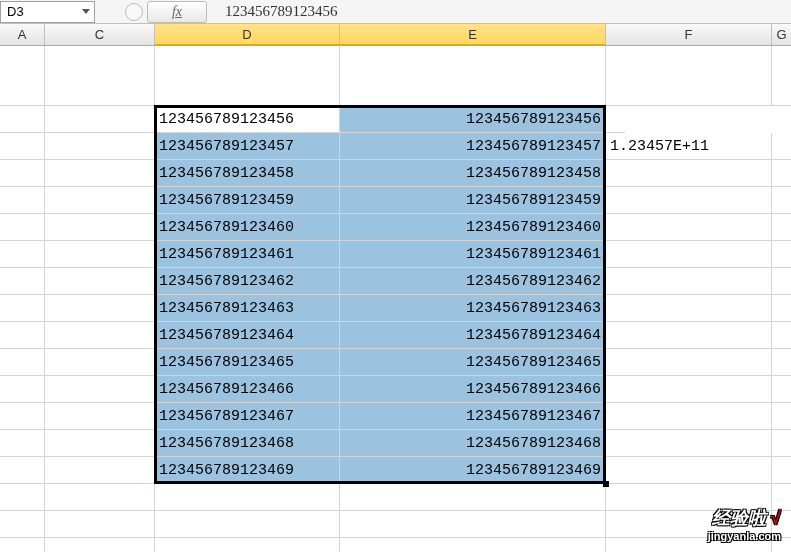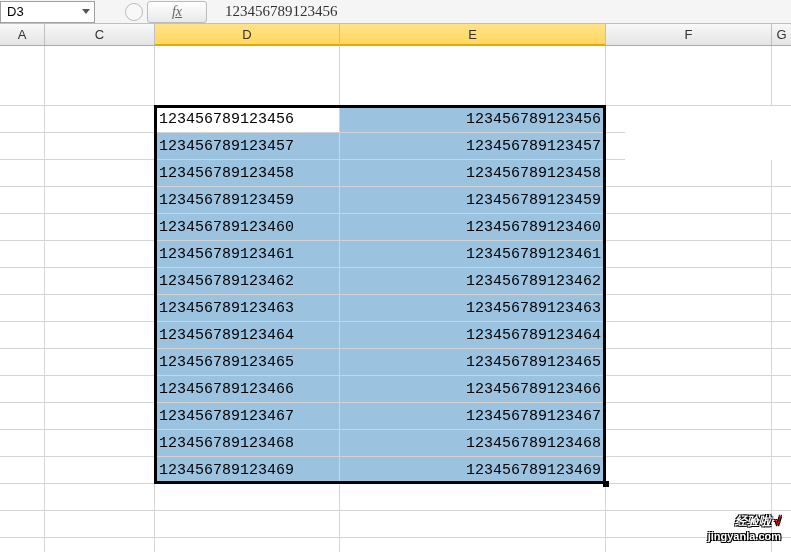--- a/index.html
+++ b/index.html
@@ -136,21 +136,21 @@
       z-index: 6;
     }
     .watermark {
       position: absolute;
       right: 10px;
       bottom: 10px;
       text-align: right;
       z-index: 20;
     }
     .wm-top {
-      font-size: 12px;
+      font-size: 18px;
       font-weight: bold;
       color: #fff;
       text-shadow: -1px -1px 0 #000, 1px -1px 0 #000, -1px 1px 0 #000, 1px 1px 0 #000;
       font-style: italic;
     }
     .wm-check { color: #d00; font-style: normal; }
     .wm-bottom {
       font-size: 11px;
       font-weight: bold;
       color: #fff;
@@ -198,20 +198,21 @@
         <div class="cell col-C"></div>
         <div class="cell col-D left sel-fill active-cell">123456789123456</div>
         <div class="cell col-E right sel-fill">123456789123456</div>
         <div class="cell col-G" style="border-right: none;"></div>
       </div>
       <div class="row">
         <div class="cell col-A"></div>
         <div class="cell col-C"></div>
         <div class="cell col-D left sel-fill">123456789123457</div>
         <div class="cell col-E right sel-fill">123456789123457</div>
+        <div class="cell col-F left">1.23457E+11</div>
         <div class="cell col-G" style="border-right: none;"></div>
       </div>
       <div class="row">
         <div class="cell col-A"></div>
         <div class="cell col-C"></div>
         <div class="cell col-D left sel-fill">123456789123458</div>
         <div class="cell col-E right sel-fill">123456789123458</div>
         <div class="cell col-F left"></div>
         <div class="cell col-G" style="border-right: none;"></div>
       </div>

